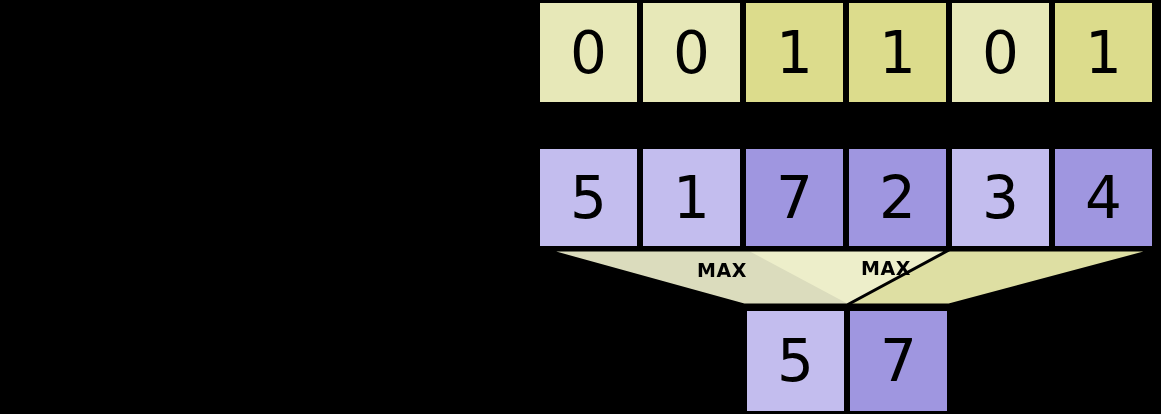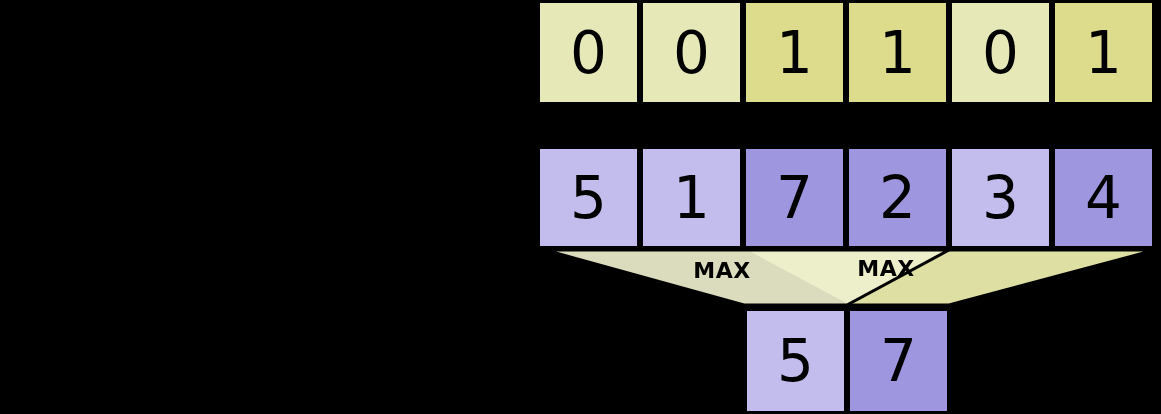--- a/index.html
+++ b/index.html
@@ -60,21 +60,21 @@
     left: 0;
     top: 0;
     width: 1161px;
     height: 414px;
     pointer-events: none;
   }
   .max-label {
     position: absolute;
     font-family: "DejaVu Sans", sans-serif;
     font-weight: bold;
-    font-size: 22px;
+    font-size: 19px;
     color: #000000;
     letter-spacing: 0.5px;
     white-space: nowrap;
     transform: translate(-50%, -50%);
   }
   #max-label-left { left: 722px; top: 270px; }
   #max-label-right { left: 886px; top: 268px; }
 </style>
 </head>
 <body>

